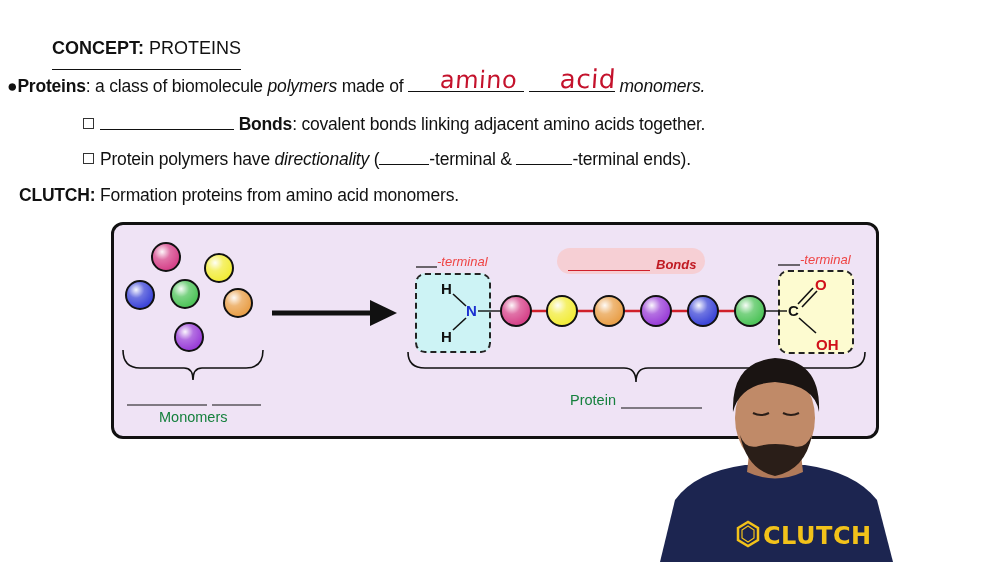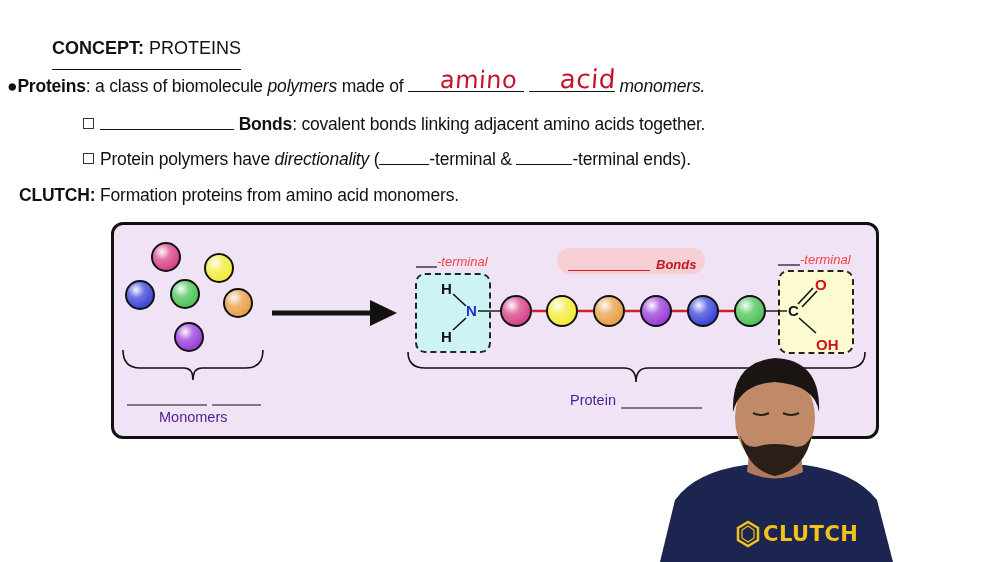--- a/index.html
+++ b/index.html
@@ -19,21 +19,21 @@
   .blank { display: inline-block; border-bottom: 1.3px solid #111; height: 14px; vertical-align: baseline; }
   .hand {
     font-family: "DejaVu Sans", sans-serif; color: #c4122c; font-size: 24px;
     position: absolute; font-style: normal; letter-spacing: 0.5px; transform: skewX(-4deg);
   }
   .checkbox { display: inline-block; width: 9px; height: 9px; border: 1px solid #333; margin-right: 6px; vertical-align: 1px; }
   .diagram {
     left: 111px; top: 222px; width: 762px; height: 211px;
     border: 3px solid #111; border-radius: 12px; background: #efe3f5;
   }
-  .dlabel { font-size: 14.5px; color: #4c1d95; }
+  .dlabel { font-size: 14.5px; color: #15803d; }
   .term { font-style: italic; font-size: 13px; color: #ef4444; }
   .bonds-pill {
     left: 557px; top: 248px; width: 148px; height: 26px; border-radius: 13px;
     background: #f8c9cc; opacity: 0.8;
   }
   .bonds-text { left: 656px; top: 257px; font-style: italic; font-weight: bold; color: #c01a22; font-size: 13px; }
   .bonds-blank { left: 568px; top: 270px; width: 82px; border-bottom: 1.3px solid #d0202a; }
   .nbox {
     left: 415px; top: 273px; width: 72px; height: 76px;
     border: 2px dashed #222; border-radius: 10px; background: #cdf3f5;
@@ -181,14 +181,14 @@
     <path d="M78 62 Q76 12 120 8 Q166 10 164 62 Q160 35 120 32 Q85 34 78 62 Z" fill="#1a1412"></path>
 
     <path d="M85 85 Q92 120 120 126 Q150 120 157 85 Q150 100 138 96 Q120 92 104 96 Q90 100 85 85 Z" fill="#2a1e18"></path>
 
     <path d="M98 63 Q106 67 114 63" stroke="#2a1e18" stroke-width="2" fill="none"></path>
     <path d="M128 63 Q136 67 144 63" stroke="#2a1e18" stroke-width="2" fill="none"></path>
 
     <polygon points="83,178 93,172 103,178 103,190 93,196 83,190" fill="none" stroke="#f2c21a" stroke-width="2.5"></polygon>
     <polygon points="87,180 93,176 99,180 99,188 93,192 87,188" fill="none" stroke="#f2c21a" stroke-width="1.2"></polygon>
   </svg>
-  <span class="abs" style="left:108px; top:172px; color:#f2c21a; font-weight:bold; font-size:21px; font-family:'DejaVu Sans', sans-serif; letter-spacing:0.5px;">CLUTCH</span>
+  <span class="abs" style="left:108px; top:172px; color:#f2c21a; font-weight:bold; font-size:24px; font-family:'DejaVu Sans', sans-serif; letter-spacing:0.5px;">CLUTCH</span>
 </div>
 
 </body></html>

